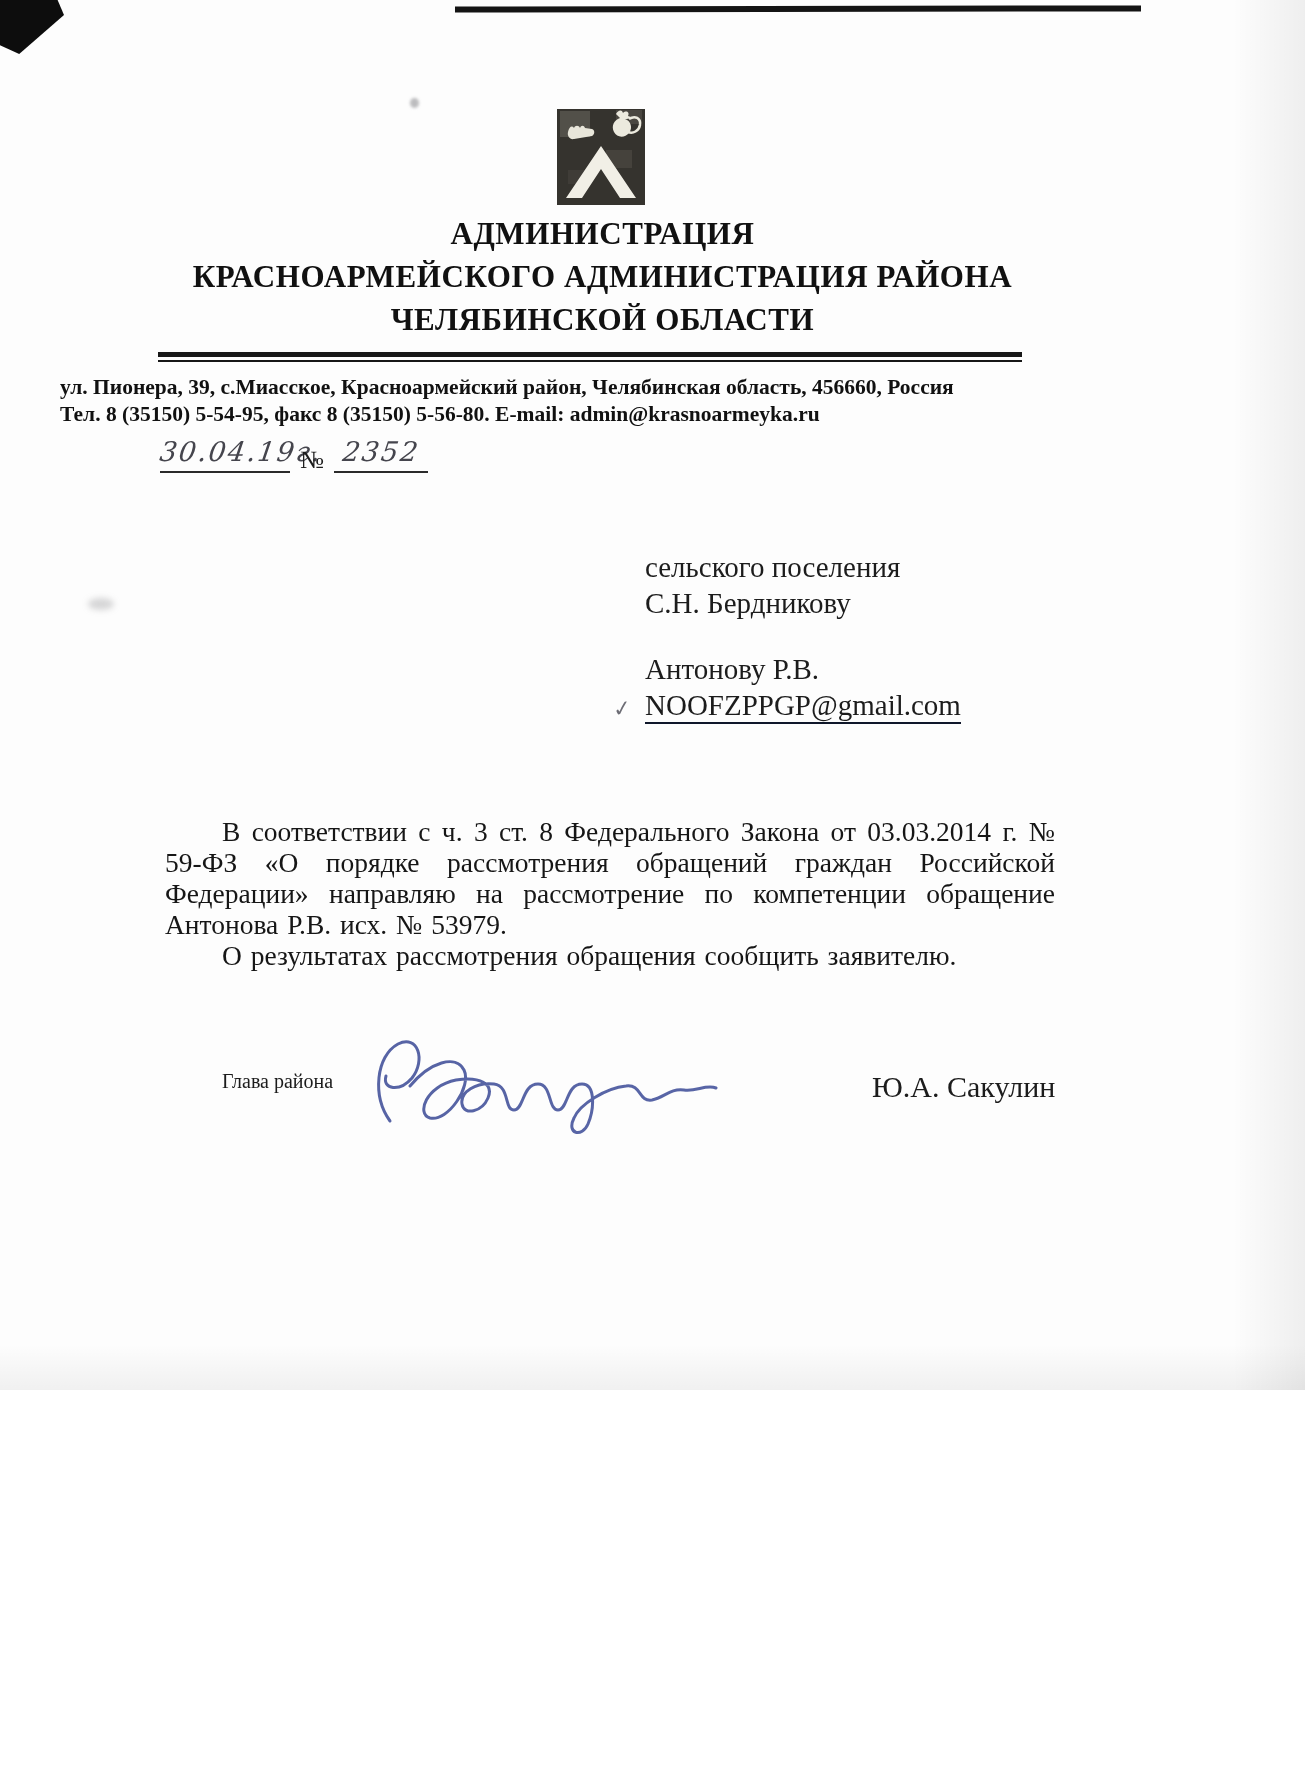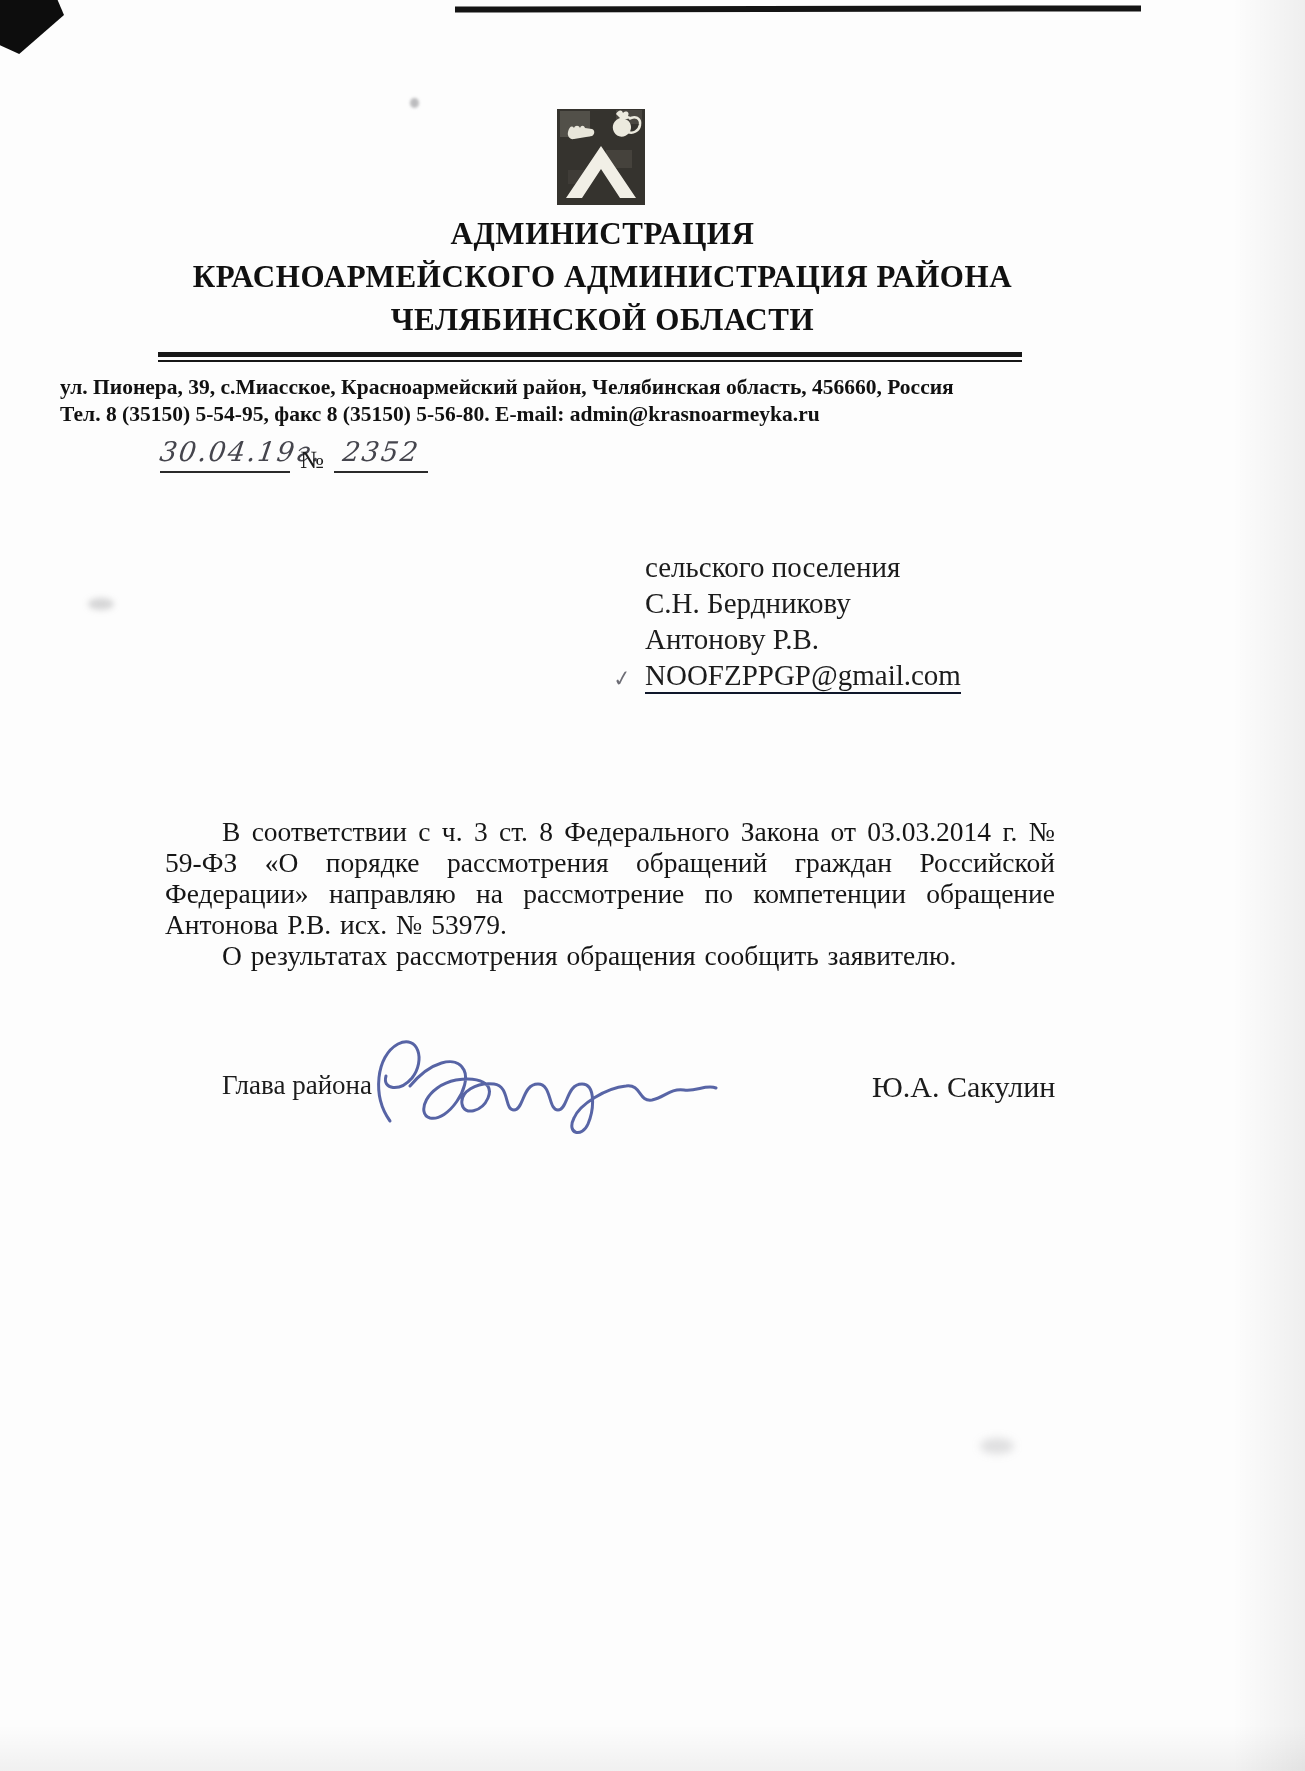--- a/index.html
+++ b/index.html
@@ -1,20 +1,20 @@
 <!DOCTYPE html>
 <html><head>
 <meta charset="utf-8">
 <style>
   * { margin:0; padding:0; box-sizing:border-box; }
   html,body { background:#ffffff; }
   body { font-family:"Liberation Serif", serif; color:#1c1c1c; }
 
   .page {
-    position:relative; width:1305px; height:1771px; overflow:hidden;
+    position:relative; width:1305px; height:1390px; overflow:hidden;
     background:#fdfdfd;
   }
   .page::after {
     content:""; position:absolute; right:0; top:0; width:72px; height:100%;
     background:linear-gradient(to right, rgba(0,0,0,0), rgba(0,0,0,0.06));
     pointer-events:none;
   }
   .page::before {
     content:""; position:absolute; left:0; bottom:0; width:100%; height:46px;
     background:linear-gradient(to bottom, rgba(0,0,0,0), rgba(0,0,0,0.05));
@@ -63,38 +63,38 @@
     border-bottom:2.5px solid #2b2b2b; text-align:center; font-size:27px;
   }
   .ref-no { position:absolute; left:300px; top:446px; font-size:25px; }
   .ref-num {
     position:absolute; left:334px; top:436px; width:94px; height:37px;
     border-bottom:2.5px solid #2b2b2b; text-align:center; font-size:27px;
   }
 
   
   .recipient { position:absolute; left:645px; top:549px; font-size:29px; line-height:36px; }
-  .recipient .gap { }
+  .recipient .gap { margin-top:30px; }
   .email-line { position:relative; margin-top:0; }
   .email-check {
     position:absolute; left:-32px; top:4px; font-size:22px; color:#6d6d75;
     transform:rotate(-8deg); font-family:"DejaVu Sans", sans-serif;
   }
   .email { border-bottom:2px solid #0f172a; padding-bottom:1px; }
 
   
   .body-text {
     position:absolute; left:165px; top:816px; width:890px;
     font-size:27.5px; line-height:31px; text-align:justify;
     word-spacing:2px; color:#161616;
   }
   .body-text p { text-indent:57px; }
 
   
-  .sig-title { position:absolute; left:222px; top:1070px; font-size:27px; }
+  .sig-title { position:absolute; left:222px; top:1070px; font-size:20px; }
   .sig-name  { position:absolute; left:872px; top:1070px; font-size:30px; }
   .sig-svg   { position:absolute; left:360px; top:1026px; width:400px; height:122px; }
   .sig-svg svg { width:100%; height:100%; display:block; }
 </style>
 </head>
 <body>
 
 <div class="page">
 
   <div class="corner-blot"></div>

